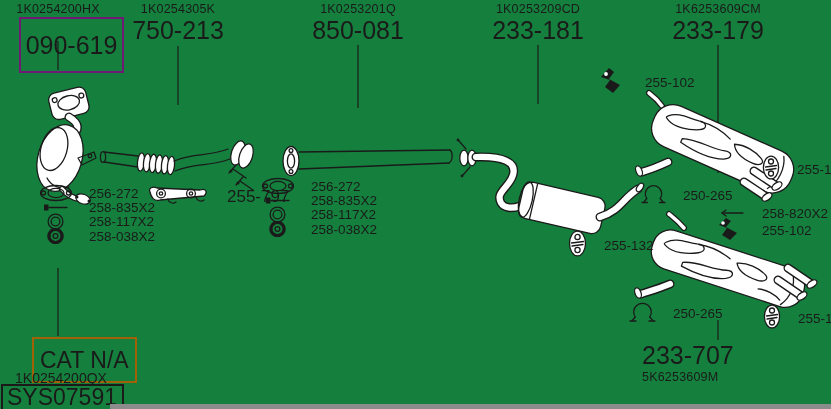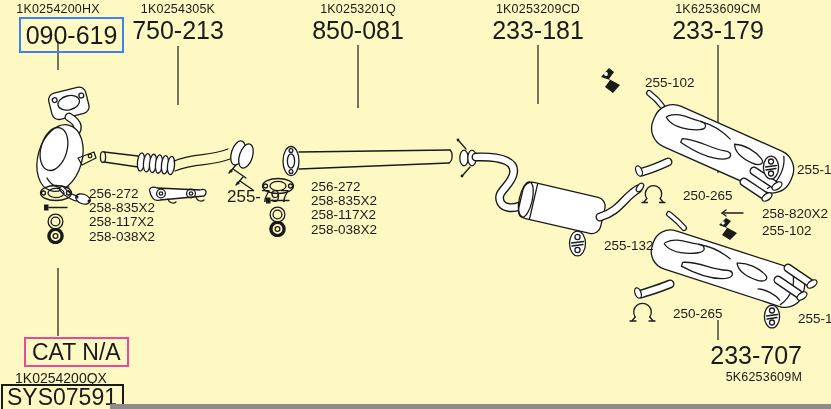--- a/index.html
+++ b/index.html
@@ -1,47 +1,47 @@
 <!DOCTYPE html>
 <html><head>
 <meta charset="utf-8">
 <style>
   * { margin:0; padding:0; box-sizing:border-box; }
   html,body { background:#ffffff; }
   .canvas {
-    position:relative; width:831px; height:409px; background:#fef9c3;
+    position:relative; width:831px; height:409px; background:#15803d;
     font-family:"Liberation Sans", sans-serif; color:#1a1a1a; overflow:hidden;
   }
   .art { position:absolute; left:0; top:0; }
   svg .ln  { stroke:#1a1a1a; stroke-width:1.2; fill:none; }
   svg .s   { stroke:#1a1a1a; stroke-width:1.3; fill:none; stroke-linecap:round; stroke-linejoin:round; }
   svg .sw  { stroke:#1a1a1a; stroke-width:1.3; fill:#ffffff; stroke-linejoin:round; }
   svg .po  { stroke:#1a1a1a; stroke-width:9;   fill:none; stroke-linecap:round; }
   svg .pi  { stroke:#ffffff; stroke-width:6.2; fill:none; stroke-linecap:round; }
   svg .po2 { stroke:#1a1a1a; stroke-width:6;   fill:none; stroke-linecap:round; }
   svg .pi2 { stroke:#ffffff; stroke-width:3.6; fill:none; stroke-linecap:round; }
   svg .fill{ fill:#1a1a1a; stroke:none; }
 
   .syscol { position:absolute; width:170px; text-align:center; top:2px; }
   .oem { font-size:12.5px; letter-spacing:.2px; white-space:nowrap; }
   .pn  { font-size:25px; line-height:1.04; margin-top:1px; white-space:nowrap; }
-  .pn.boxed { display:inline-block; border:2px solid #3b82f6; padding:3px 5px;margin-left:27px; }
+  .pn.boxed { display:inline-block; border:2px solid #701a75; padding:13px 5px;margin-left:27px; }
 
   .fit-list { position:absolute; }
   .fit-row  { display:flex; align-items:center; height:14.3px; gap:16px; }
   .fit-row .ic { width:35px; display:flex; justify-content:center; align-items:center; }
   .txt { font-size:13.5px; white-space:nowrap; }
 
   .label-row { position:absolute; display:flex; align-items:center; gap:17px; }
 
-  .bottomsys { position:absolute; left:642px; top:341px; width:160px; text-align:right; }
+  .bottomsys { position:absolute; left:642px; top:341px; width:160px; text-align:left; }
   .bottomsys .oem { margin-top:2px; }
 
-  .catbox { position:absolute; left:24px; top:337px; border:2px solid #ec4899;
-            font-size:23px; line-height:1.14; padding:0 6px; }
+  .catbox { position:absolute; left:32px; top:337px; border:2px solid #a16207;
+            font-size:23px; line-height:1.14; padding:8px 6px; }
   .catoem { position:absolute; left:8px; top:370px; width:106px; text-align:center; font-size:14px; }
   .sysbox { position:absolute; left:1px; top:384px; border:2px solid #1a1a1a;
             font-size:23px; line-height:1.0; padding:0 5px 1px 4px; }
   .graybar { position:absolute; left:110px; top:404px; width:721px; height:5px; background:#8c8c8c; }
 </style>
 </head>
 <body>
 
 <div class="canvas">
 

